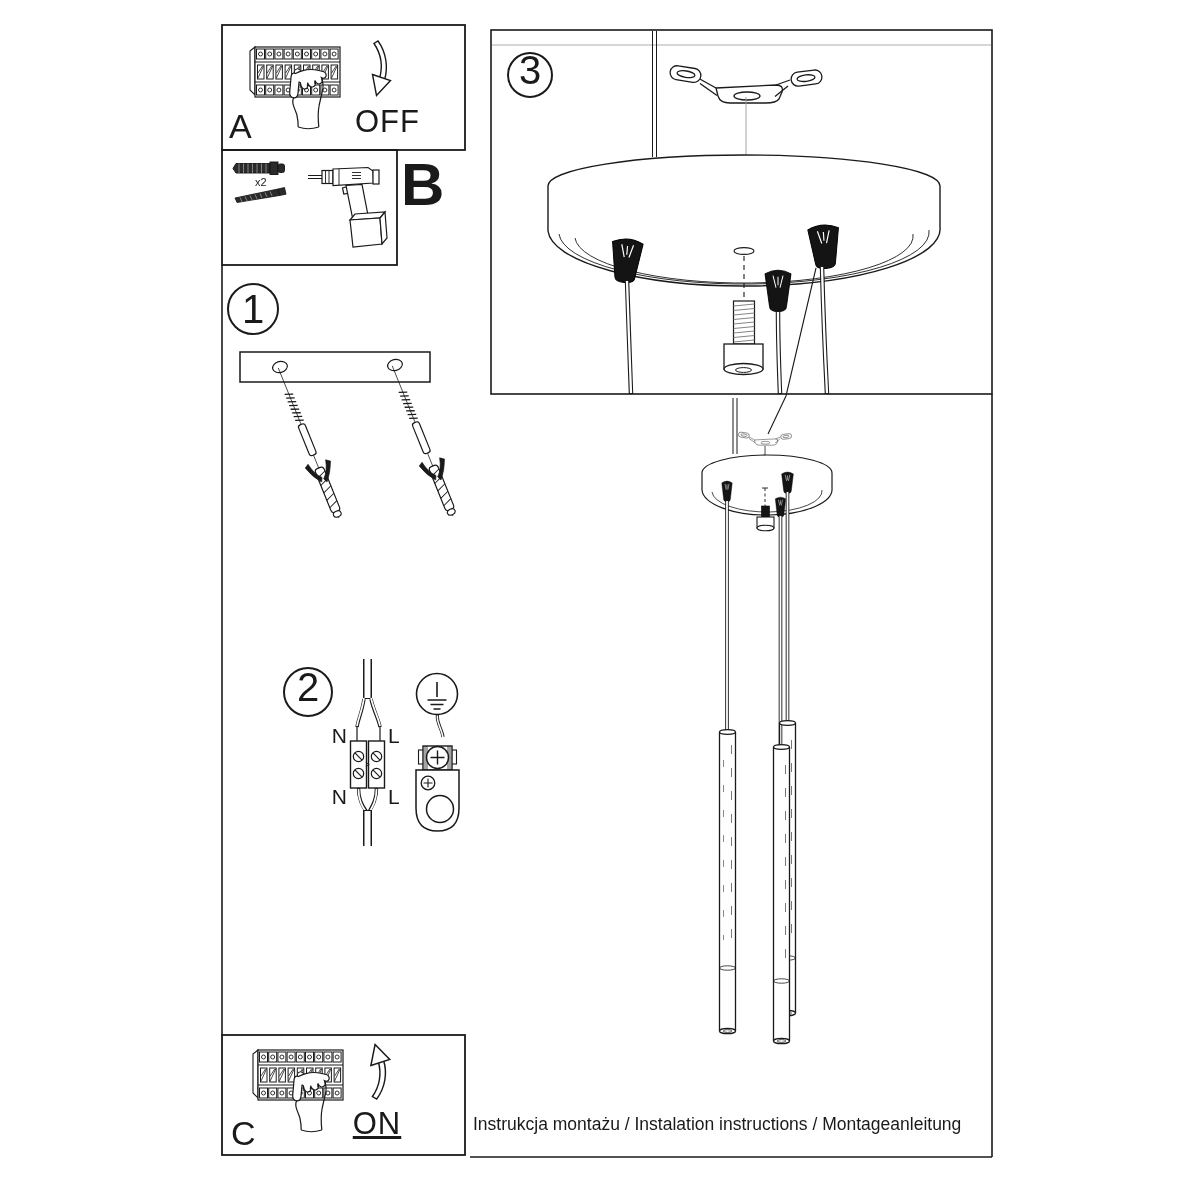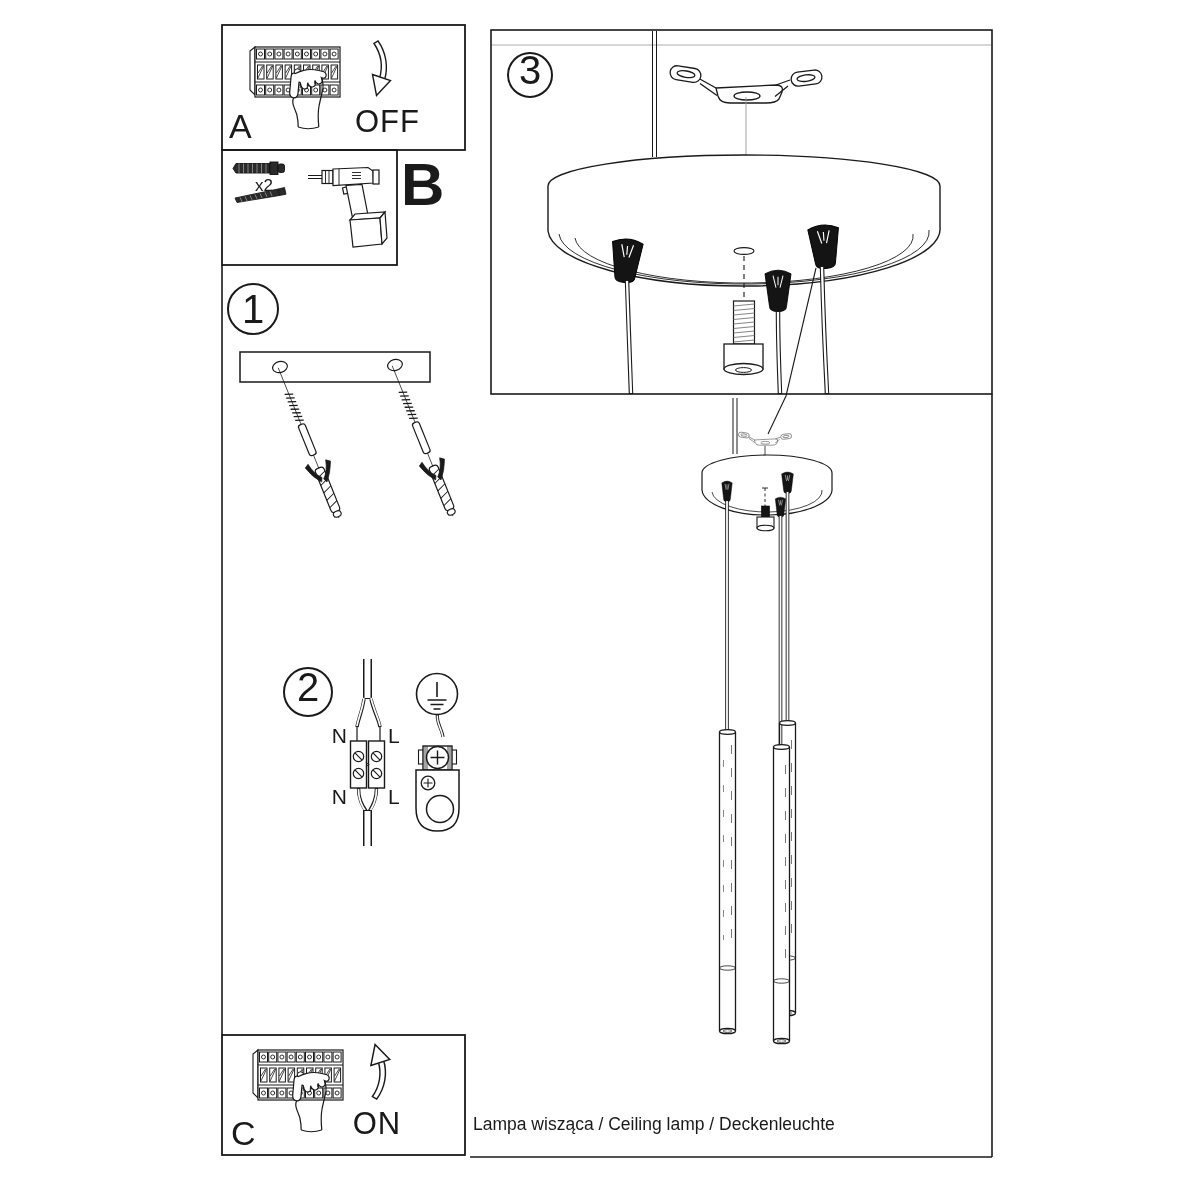--- a/index.html
+++ b/index.html
@@ -5,21 +5,21 @@
   html,body{margin:0;padding:0;background:#ffffff;}
   .page{position:relative;width:1200px;height:1200px;background:#ffffff;overflow:hidden;
         font-family:"Liberation Sans",sans-serif;color:#1a1a1a;}
   .art{position:absolute;left:0;top:0;width:1200px;height:1200px;}
   .lbl{position:absolute;line-height:1;color:#1a1a1a;white-space:nowrap;}
   .letter{font-size:34px;}
   .letter-big{font-size:60px;font-weight:bold;}
   .switch-word{font-size:31px;letter-spacing:1px;width:62px;text-align:center;}
   .stepnum{font-size:40px;width:60px;text-align:center;}
   .wirelbl{font-size:21px;width:22px;}
-  .qty{font-size:17px;}
+  .qty{font-size:11px;}
   .footer{font-size:17.5px;line-height:25.5px;}
 </style>
 </head>
 <body>
 
 <div class="page">
 
 <svg class="art" viewBox="0 0 1200 1200">
   <defs>
 
@@ -329,19 +329,19 @@
 <div class="lbl stepnum" style="left:223px;top:289px;">1</div>
 <div class="lbl stepnum" style="left:278px;top:667px;">2</div>
 <div class="lbl stepnum" style="left:500px;top:50px;">3</div>
 
 <div class="lbl wirelbl" style="left:325px;top:725px;text-align:right;">N</div>
 <div class="lbl wirelbl" style="left:388px;top:725px;">L</div>
 <div class="lbl wirelbl" style="left:325px;top:786px;text-align:right;">N</div>
 <div class="lbl wirelbl" style="left:388px;top:786px;">L</div>
 
 <div class="lbl letter" style="left:231px;top:1116px;">C</div>
-<div class="lbl switch-word" style="left:346px;top:1108px;">ON</div>
+<div class="lbl switch-word" style="left:346px;top:1108px;text-decoration:underline;">ON</div>
 
 <div class="lbl footer" style="left:473px;top:1112px;">
-  <div>Lampa wisząca / Ceiling lamp / Deckenleuchte</div>
+  <div>Instrukcja montażu / Instalation instructions / Montageanleitung</div>
 </div>
 
 </div>
 
 </body></html>

